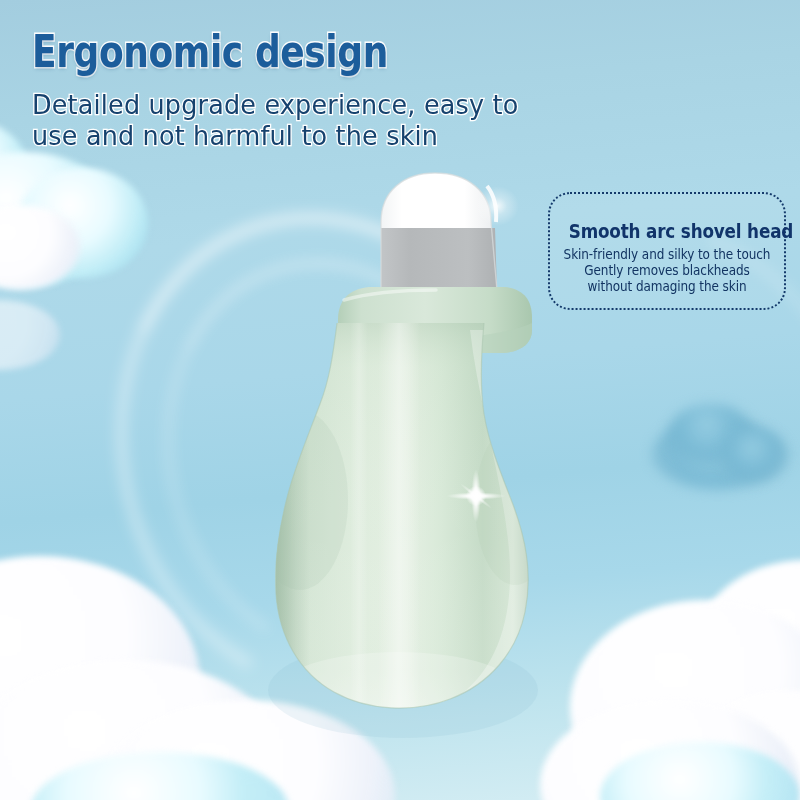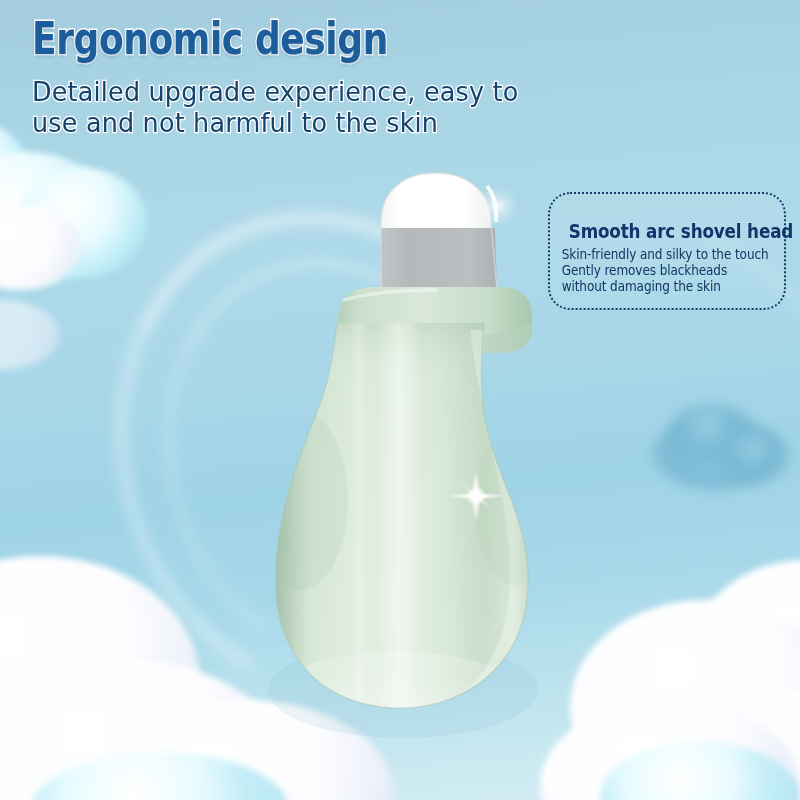--- a/index.html
+++ b/index.html
@@ -100,21 +100,21 @@
 
   
   .c-rb-1 { left: 652px; top: 418px; width: 132px; height: 72px; }
   .c-rb-2 { left: 668px; top: 404px; width: 86px;  height: 60px; }
   .c-rb-3 { left: 722px; top: 430px; width: 66px;  height: 52px; }
 
   
   .headline-wrap {
     position: absolute;
     left: 32px;
-    top: 16px;
+    top: 29px;
     width: 560px;
   }
   .headline {
     font-family: "DejaVu Sans", sans-serif;
     font-size: 45px;
     font-weight: bold;
     line-height: 1.04;
     letter-spacing: -0.5px;
     color: #1c5d9b;
     transform: scaleX(0.80);
@@ -138,21 +138,21 @@
     transform-origin: left center;
   }
   .subheadline span { display: block; }
 
   
   .callout {
     position: absolute;
     border: 2px dotted #143a6b;
     border-radius: 22px;
     background: rgba(255,255,255,0.055);
-    text-align: left;
+    text-align: center;
     box-sizing: border-box;
   }
   .callout-title {
     font-family: "DejaVu Sans", sans-serif;
     font-weight: bold;
     color: #11346a;
     font-size: 20px;
     transform: scaleX(0.84);
     letter-spacing: -0.2px;
     line-height: 1.1;

